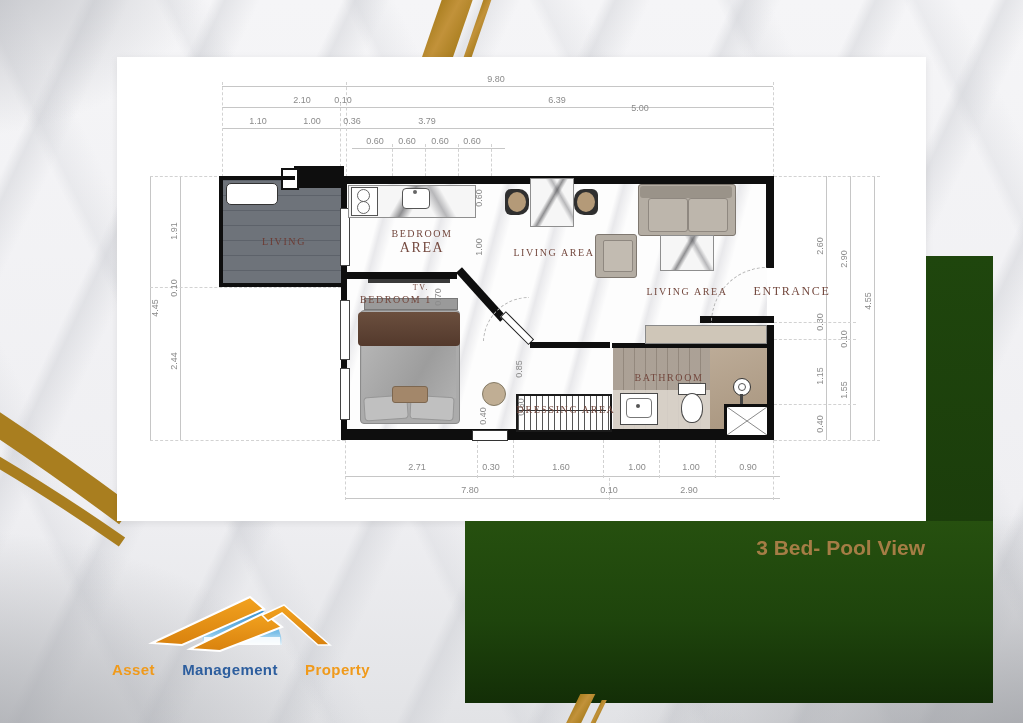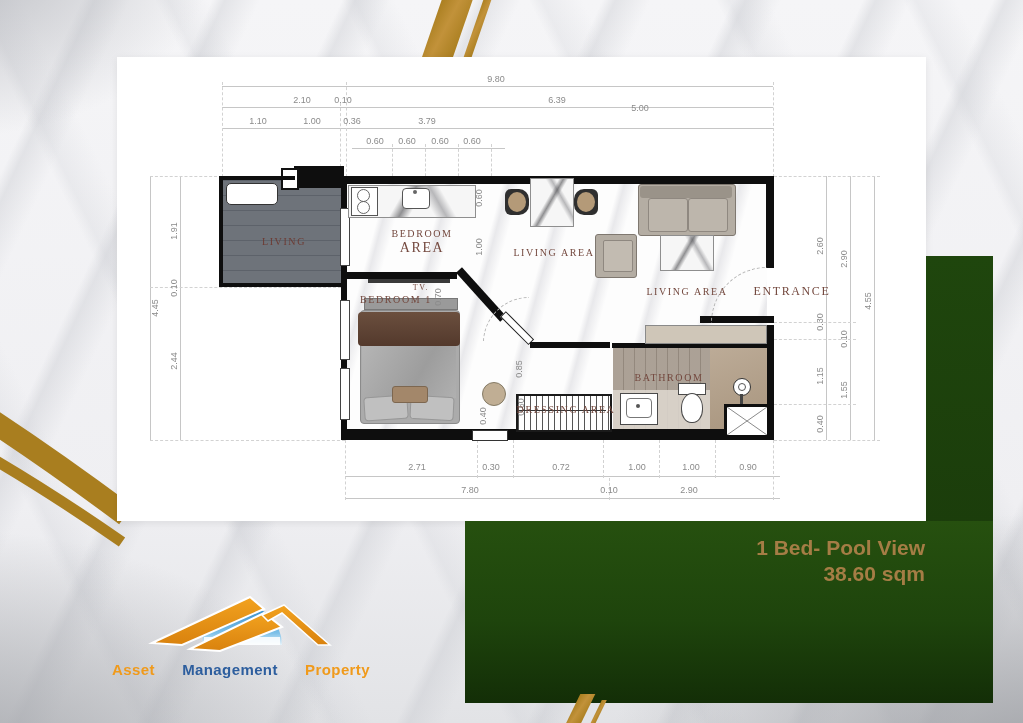--- a/index.html
+++ b/index.html
@@ -214,21 +214,21 @@
         <div class="dim vert" style="left: 820px; top: 246px;">2.60</div>
         <div class="dim vert" style="left: 820px; top: 322px;">0.30</div>
         <div class="dim vert" style="left: 820px; top: 376px;">1.15</div>
         <div class="dim vert" style="left: 820px; top: 424px;">0.40</div>
         <div class="dim vert" style="left: 844px; top: 259px;">2.90</div>
         <div class="dim vert" style="left: 844px; top: 339px;">0.10</div>
         <div class="dim vert" style="left: 844px; top: 390px;">1.55</div>
         <div class="dim vert" style="left: 868px; top: 301px;">4.55</div>
         <div class="dim" style="left: 417px; top: 467px;">2.71</div>
         <div class="dim" style="left: 491px; top: 467px;">0.30</div>
-        <div class="dim" style="left: 561px; top: 467px;">0.72</div>
+        <div class="dim" style="left: 561px; top: 467px;">1.60</div>
         <div class="dim" style="left: 637px; top: 467px;">1.00</div>
         <div class="dim" style="left: 691px; top: 467px;">1.00</div>
         <div class="dim" style="left: 748px; top: 467px;">0.90</div>
         <div class="dim" style="left: 470px; top: 490px;">7.80</div>
         <div class="dim" style="left: 609px; top: 490px;">0.10</div>
         <div class="dim" style="left: 689px; top: 490px;">2.90</div>
         <div class="dim vert" style="left: 479px; top: 198px;">0.60</div>
         <div class="dim vert" style="left: 479px; top: 247px;">1.00</div>
         <div class="dim vert" style="left: 438px; top: 297px;">0.70</div>
         <div class="dim vert" style="left: 519px; top: 369px;">0.85</div>
@@ -244,22 +244,21 @@
         <div class="rlabel" style="left: 792px; top: 291px; font-size: 12px;">ENTRANCE</div>
         <div class="rlabel" style="left: 421px; top: 287px; font-size: 8px;">TV.</div>
         <div class="rlabel" style="left: 396px; top: 299px; font-size: 10px;">BEDROOM 1</div>
         <div class="rlabel" style="left: 566px; top: 374px; font-size: 10px; margin-top: 35px;">DRESSING AREA</div>
         <div class="rlabel" style="left: 669px; top: 377px; font-size: 10px;">BATHROOM</div>
       </div>
   </div>
 
   <div id="greenStrip" class="abs"></div>
   <div id="banner" class="abs">
-    <div class="b1">1 Bed- Pool View</div>
-    <div class="b2">38.60 sqm</div>
+    <div class="b1">3 Bed- Pool View</div>
   </div>
 
   <div id="slashA" class="ribbon"></div>
   <div id="slashB" class="ribbon"></div>
 
   <div id="logo" class="abs">
     <svg width="258" height="70" viewBox="0 0 258 70">
       <defs>
         <linearGradient id="sky" x1="0" y1="0" x2="0" y2="1">
           <stop offset="0" stop-color="#2f87c8"></stop>

